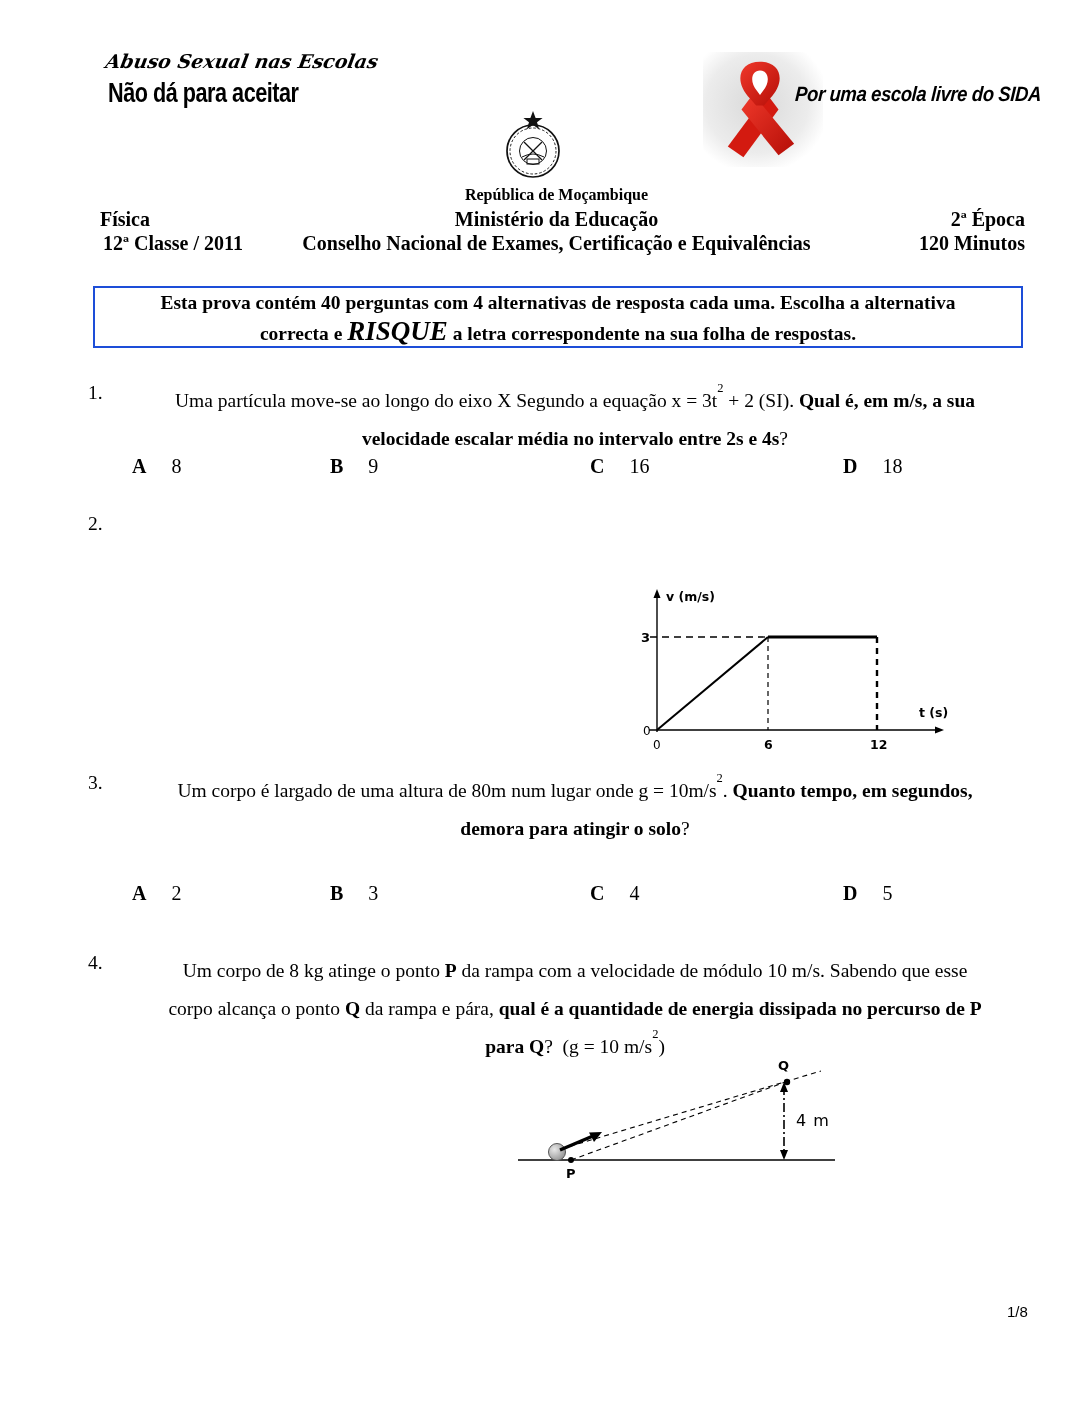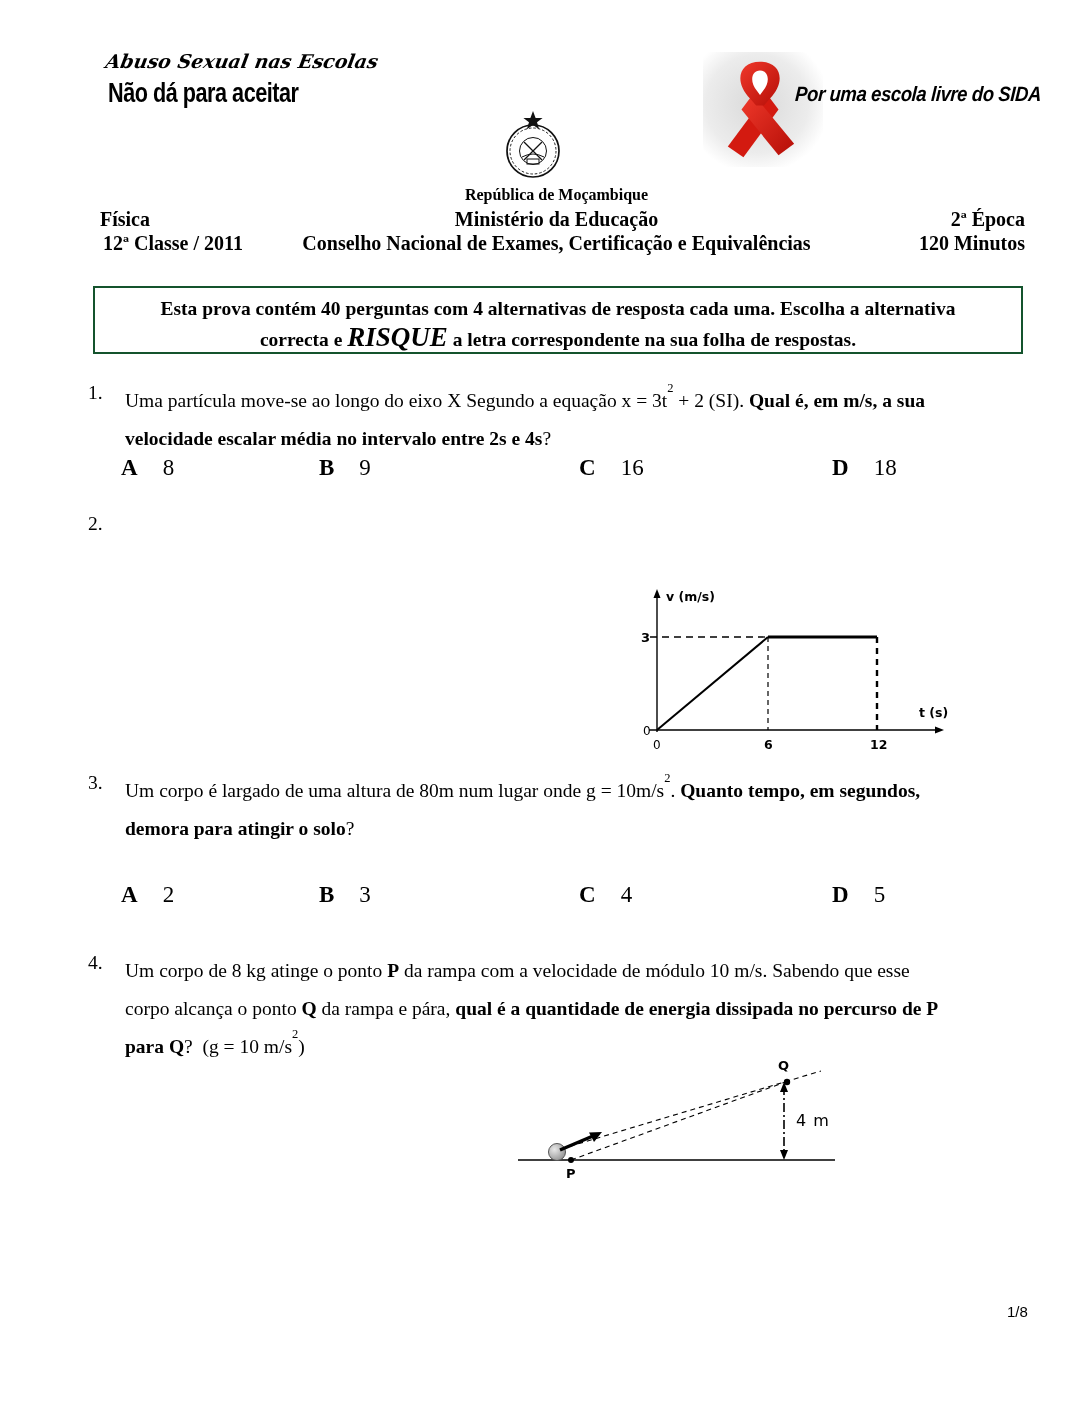--- a/index.html
+++ b/index.html
@@ -26,29 +26,29 @@
   
   .emblem{position:absolute;left:503px;top:110px;}
   .hline{position:absolute;left:88px;width:937px;font-weight:bold;font-size:16px;line-height:24px;}
   .hcenter{text-align:center;}
   .hrow{position:absolute;left:88px;width:937px;height:24px;font-weight:bold;font-size:20px;}
   .hrow .hl{position:absolute;left:12px;}
   .hrow .hc{position:absolute;left:0;width:100%;text-align:center;}
   .hrow .hr{position:absolute;right:0;}
 
   
-  .rulebox{position:absolute;left:93px;top:286px;width:926px;height:58px;border:2px solid #14532d;
-        text-align:center;font-weight:bold;font-size:19.5px;line-height:29px;padding-top:6px;}
+  .rulebox{position:absolute;left:93px;top:286px;width:926px;height:58px;border:2px solid #1d4ed8;
+        text-align:center;font-weight:bold;font-size:19.5px;line-height:29px;padding-top:0;}
   .rulebox .risque{font-style:italic;font-size:27px;font-weight:bold;line-height:29px;}
 
   
   .qnum{position:absolute;font-size:19.5px;}
-  .qtext{position:absolute;left:125px;width:900px;font-size:19.5px;line-height:38px;white-space:pre-wrap;}
+  .qtext{position:absolute;left:125px;width:900px;font-size:19.5px;line-height:38px;white-space:pre-wrap;text-align:center;}
   .qtext sup{font-size:12.5px;position:relative;top:-8px;line-height:0;}
-  .opts{position:absolute;left:114px;width:900px;height:32px;font-size:23px;}
+  .opts{position:absolute;left:125px;width:900px;height:32px;font-size:20px;}
   .opt{position:absolute;white-space:nowrap;}
   .opt .olet{font-weight:bold;}
   .opt .oval{margin-left:25px;}
   .opt.c1{left:7px;} .opt.c2{left:205px;} .opt.c3{left:465px;} .opt.c4{left:718px;}
   .optlist{position:absolute;left:137px;top:589px;font-size:19.5px;line-height:36.8px;}
   .optlist .row{display:block;}
   .optlist .olet{font-weight:bold;}
   .optlist .oval{margin-left:31px;}
 
   .figure{position:absolute;}

